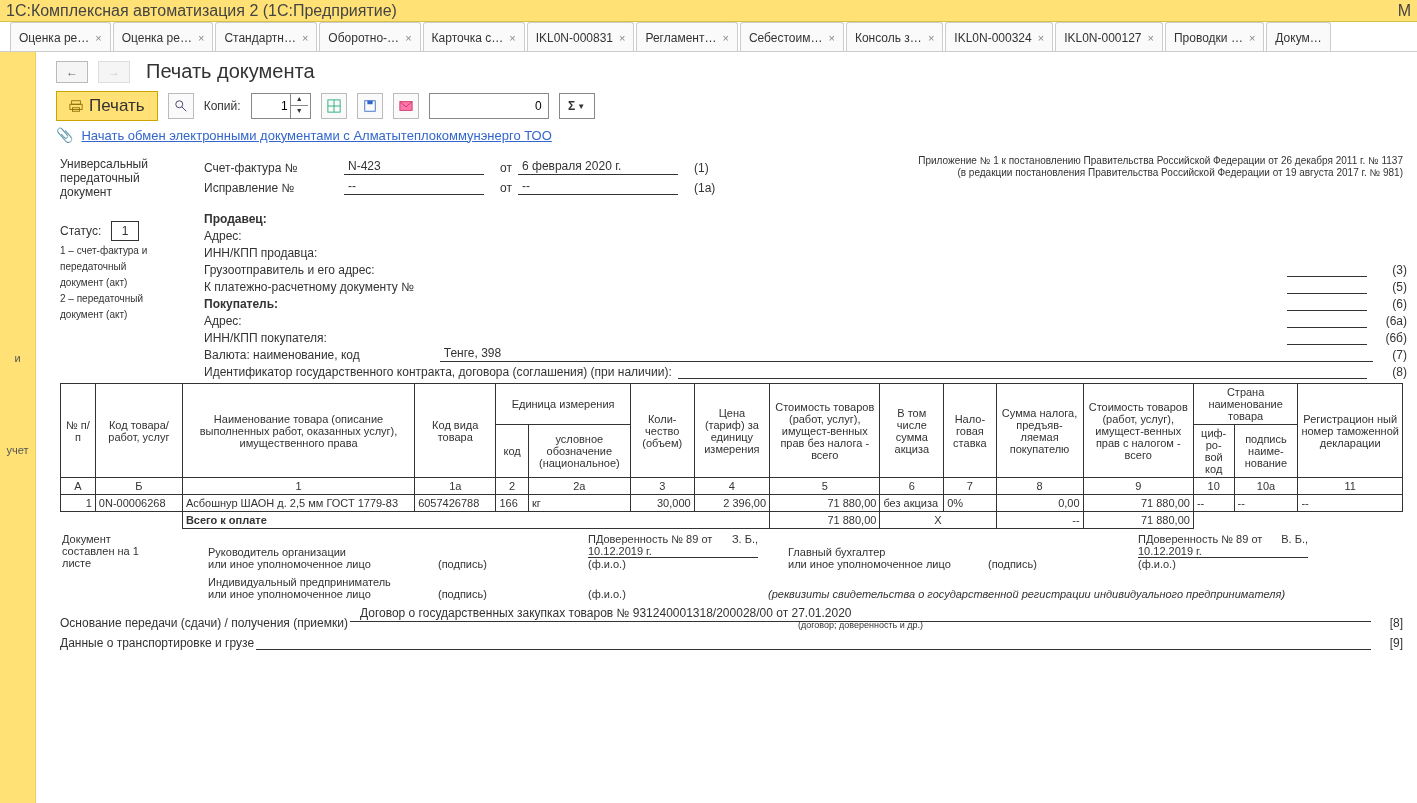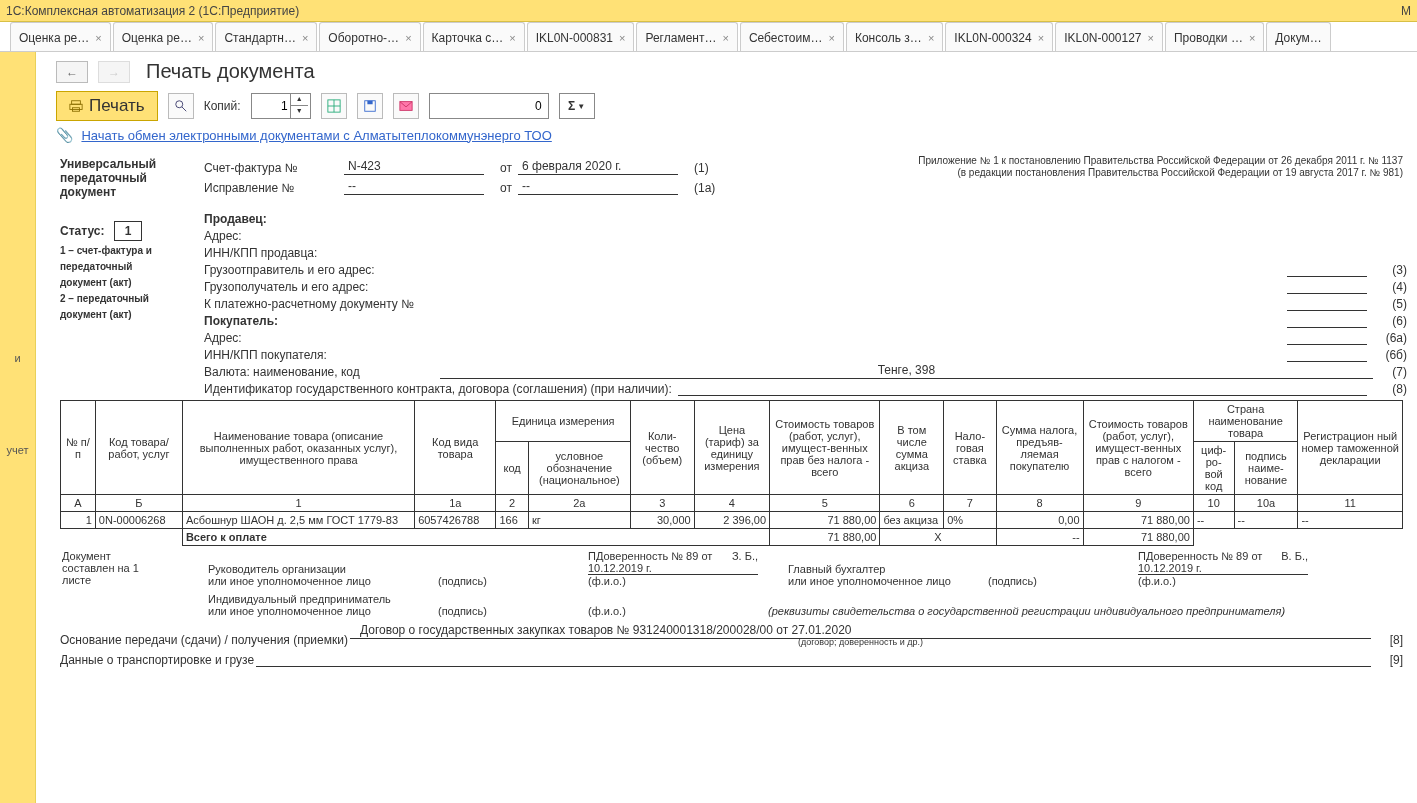--- a/index.html
+++ b/index.html
@@ -1,18 +1,18 @@
 <!DOCTYPE html>
 <html><head>
 <meta charset="utf-8">
 <style>
   * { box-sizing: border-box; margin: 0; padding: 0; font-family: Arial, sans-serif; }
   body { font-size: 12px; background: #fff; color: #333; }
   .titlebar { background: #ffe176; height: 22px; display:flex; align-items:center; padding: 0 6px; border-bottom:1px solid #d8c045; justify-content:space-between;}
-  .titlebar span { font-size: 12px; color:#444; }
+  .titlebar span { font-size: 16px; color:#444; }
   .m-letter { font-size:13px; color:#888;}
   .tabs { background: #fff; border-bottom: 1px solid #ccc; height:30px; display:flex; padding-left:10px; overflow:hidden;}
   .tab { border:1px solid #ccc; border-bottom:none; background:#fafafa; margin-right:2px; padding:5px 8px 4px; font-size:12px; color:#333; display:flex; align-items:center; gap:6px; border-radius:3px 3px 0 0; cursor:pointer; white-space:nowrap;}
   .tab .close { color:#888; cursor:pointer; font-size:11px; }
   .left-rail { position:absolute; left:0; top:52px; width:36px; height:calc(100% - 52px); background:#ffe176; border-right:1px solid #e8d05a; display:flex; flex-direction:column; align-items:center; padding-top:300px; gap:80px;}
   .left-rail span { writing-mode:horizontal-tb; font-size:11px; color:#555;}
   .content { margin-left:36px; padding: 8px 10px 10px 20px; }
   .navrow { display:flex; align-items:center; gap:10px; margin-bottom:4px;}
   .navbtn { width:32px; height:22px; border:1px solid #bbb; background:#f5f5f5; display:inline-flex; align-items:center; justify-content:center; cursor:pointer; color:#666;}
   .navbtn.dis { color:#ccc; border-color:#ddd;}
@@ -24,37 +24,37 @@
   .spin input { width:38px; border:none; outline:none; text-align:right; padding-right:2px; font-size:12px;}
   .spin .ud { display:flex; flex-direction:column; width:18px; }
   .spin .ud span { font-size:7px; text-align:center; border-left:1px solid #888; border-bottom:1px solid #888; height:12px; line-height:10px; cursor:pointer;}
   .spin .ud span:last-child { border-bottom:none;}
   .numbox { width:120px; height:26px; border:1px solid #888; text-align:right; padding:3px 6px; font-size:12px; }
   .sum-btn { width:36px; height:26px; border:1px solid #888; display:flex; align-items:center; justify-content:center; cursor:pointer; font-weight:bold;}
   .link-row { display:flex; align-items:center; gap:8px; margin-bottom:10px;}
   .attach-icon { color:#888; font-size:14px;}
   a.elink { color:#3366cc; text-decoration:underline; font-size:13px;}
   .doc-area { display:flex; gap:0; }
-  .side-col { width:138px; padding:4px 4px 0 4px; font-size:12px;font-weight:bold; }
+  .side-col { width:138px; padding:4px 4px 0 4px; font-size:12px; }
   .side-col .box { border:1px solid #333; padding:2px 10px; display:inline-block; margin-left:6px;}
   .side-col .small { font-size:10px; color:#333; line-height:12px; margin-top:4px;}
   .main-col { flex:1; position:relative; font-size:12px;}
   .hdr-block { padding:2px 4px 4px 10px;}
   .hdr-row { display:flex; align-items:flex-end; height:20px;}
   .hdr-row .lbl { width:140px;}
   .hdr-row .val { border-bottom:1px solid #333; min-width:140px; padding:0 4px 1px; margin-right:10px;}
   .hdr-row .ot { width:24px; text-align:right; padding-right:6px;}
   .hdr-row .num { margin-left:6px;}
   .appendix { position:absolute; right:4px; top:2px; text-align:right; font-size:10px; line-height:12px; max-width:520px;}
   .fields { margin-top:10px; padding-left:10px;}
   .fields .frow { display:flex; align-items:flex-end; height:17px; }
   .fields .frow .fl { flex:0 0 auto;}
   .fields .frow .line { flex:1; border-bottom:1px solid #333; margin:0 6px;}
   .fields .frow .rn { width:34px; text-align:right;}
-  .fields .frow .val { border-bottom:1px solid #333; padding:0 4px 1px; min-width:300px; display:inline-block;text-align:center;}
+  .fields .frow .val { border-bottom:1px solid #333; padding:0 4px 1px; min-width:300px; display:inline-block;}
   .fields .b { font-weight:bold;}
   table.main-table { border-collapse:collapse; width:100%; margin-top:4px; font-size:11px;}
   table.main-table th, table.main-table td { border:1px solid #333; padding:2px 3px; text-align:center; vertical-align:middle;}
   table.main-table th { font-weight:normal; }
   table.main-table td.l { text-align:left; }
   table.main-table td.r { text-align:right; }
   .table-wrap { padding:0 4px;}
   .sign-block { display:flex; padding:4px 4px 0; gap:10px; font-size:11px;}
   .sign-left { width:138px; padding-left:2px;}
   .basis-row { display:flex; align-items:flex-end; padding:6px 4px; gap:2px; font-size:12px;}
@@ -235,26 +235,20 @@
             <span class="fl">Адрес:</span>
           </div>
         <div class="frow">
             <span class="fl">ИНН/КПП продавца:</span>
           </div>
         <div class="frow">
             <span class="fl">Грузоотправитель и его адрес:</span>
             <span style="flex:1"></span>
             <span class="line" style="max-width:80px"></span>
             <span class="rn">(3)</span>
-          </div>
-        <div class="frow">
-            <span class="fl">Грузополучатель и его адрес:</span>
-            <span style="flex:1"></span>
-            <span class="line" style="max-width:80px"></span>
-            <span class="rn">(4)</span>
           </div>
         <div class="frow">
             <span class="fl">К платежно-расчетному документу №</span>
             <span style="flex:1"></span>
             <span class="line" style="max-width:80px"></span>
             <span class="rn">(5)</span>
           </div>
         <div class="frow">
             <span class="fl b">Покупатель:</span>
             <span style="flex:1"></span>

